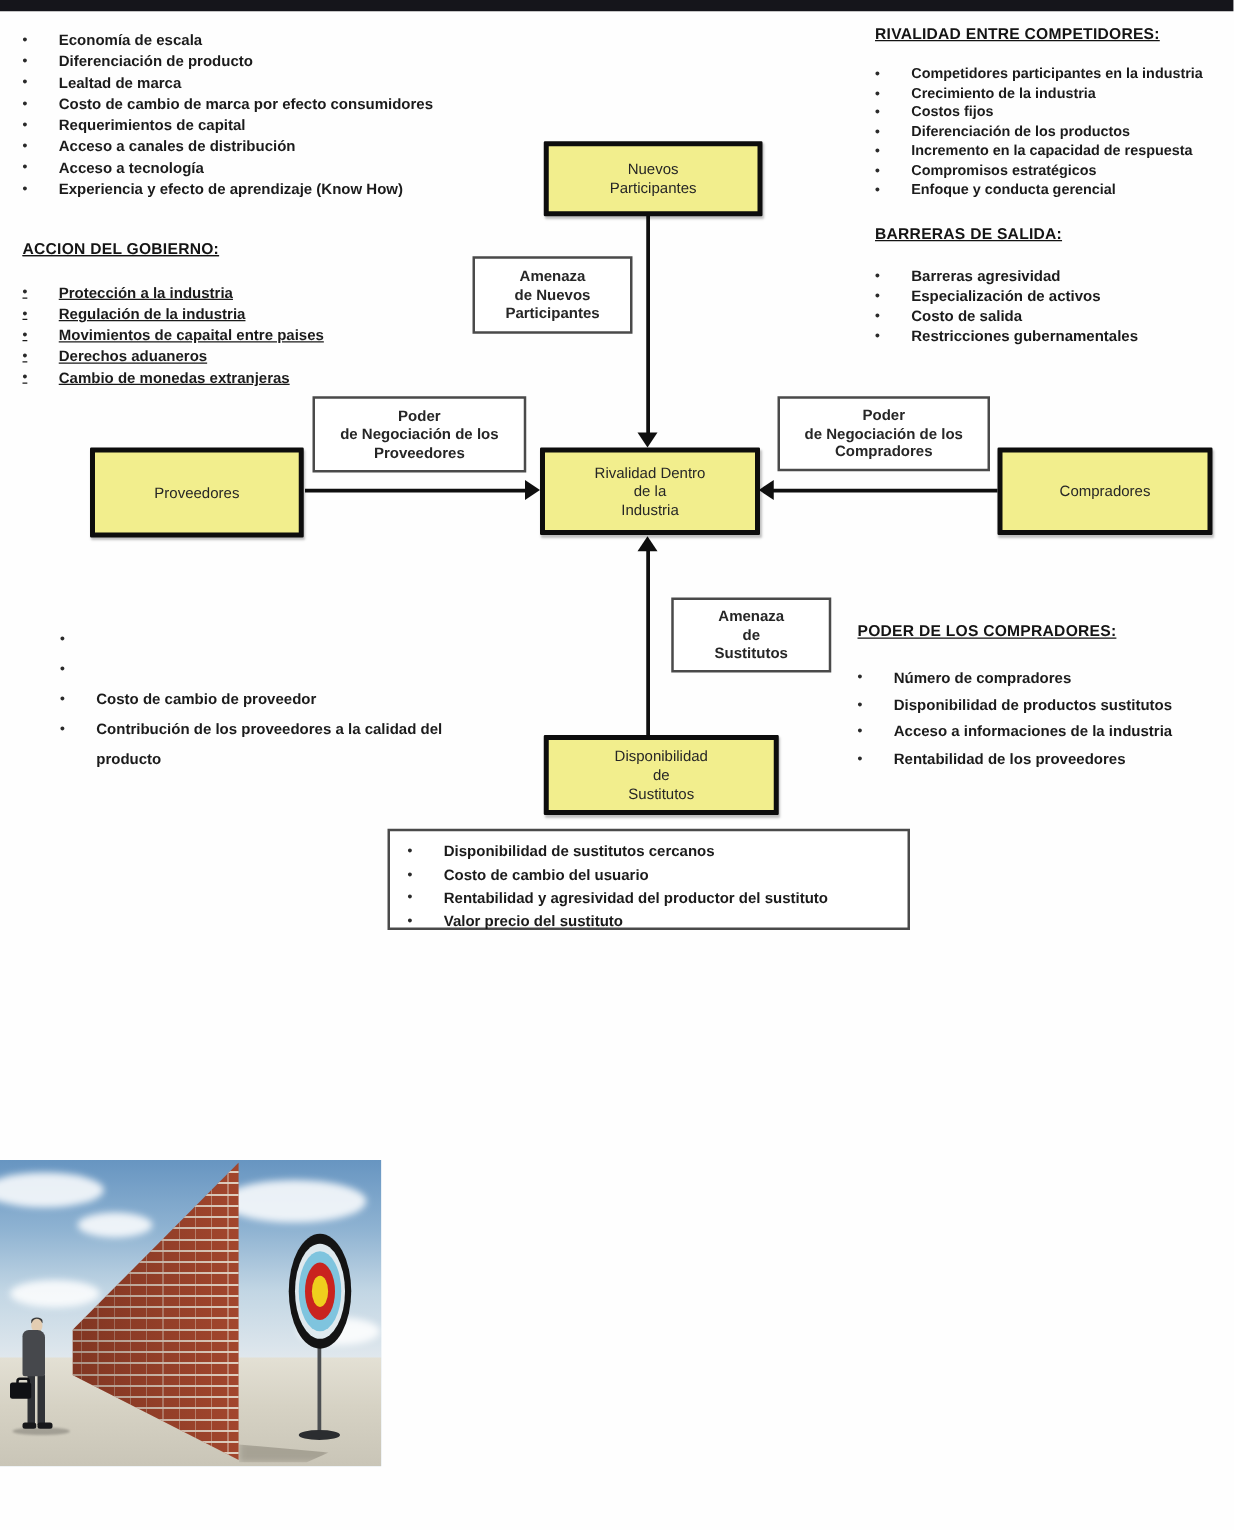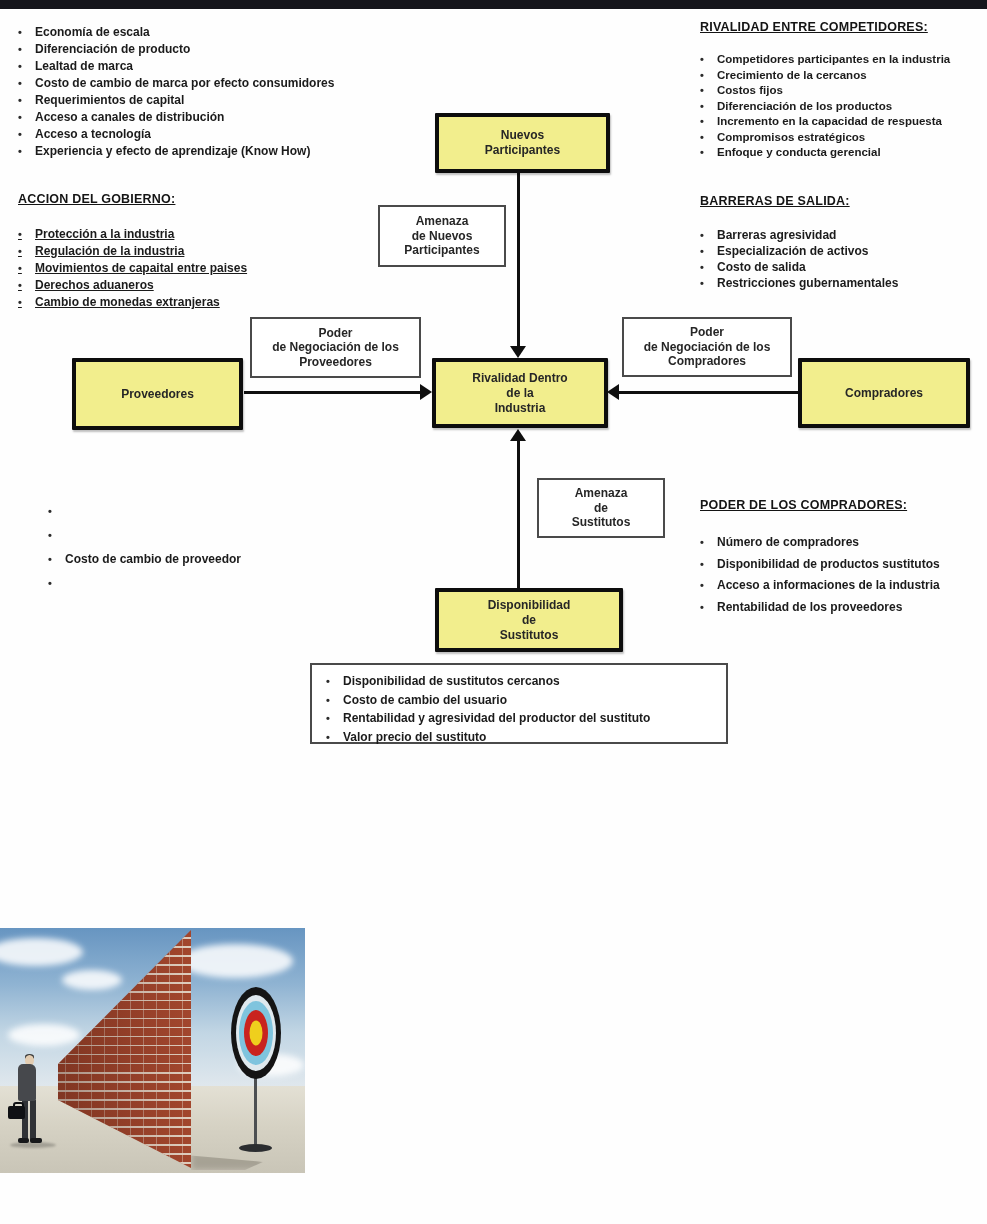--- a/index.html
+++ b/index.html
@@ -9,41 +9,41 @@
   }
   
   .top-bar{position:absolute;left:0;top:0;width:987px;height:9px;background:#15151b;}
 
   
   .sec{position:absolute;}
   .sec-title{font-size:12.5px;font-weight:700;text-decoration:underline;letter-spacing:.2px;color:#141414;}
   .list{margin:0;padding:0;}
   .li{display:flex;align-items:flex-start;font-weight:700;}
   .b{flex:none;width:17px;font-size:11px;line-height:inherit;color:#2a2a2a;}
-  .t{flex:1;}
+  .t{flex:1;margin-left:12px;}
 
   #sec-entrada{left:18px;top:12px;width:420px;}
   #sec-entrada .list{margin-top:12px;font-size:12px;line-height:17px;}
   #sec-gobierno{left:18px;top:192px;width:420px;text-decoration:underline;}
   #sec-gobierno .list{margin-top:20px;font-size:12px;line-height:17px;}
   #sec-rivalidad{left:700px;top:20px;width:287px;}
   #sec-rivalidad .list{margin-top:18px;font-size:11.5px;line-height:15.5px;}
-  #sec-salida{left:700px;top:194px;width:287px;}
+  #sec-salida{left:700px;top:180px;width:287px;}
   #sec-salida .list{margin-top:19px;font-size:12px;line-height:16px;}
   #sec-poder-prov{left:48px;top:477px;width:400px;}
   #sec-poder-prov .list{margin-top:22px;font-size:12px;line-height:24px;}
   #sec-poder-prov .t{max-width:302px;}
-  #sec-poder-comp{left:700px;top:498px;width:287px;}
+  #sec-poder-comp{left:686px;top:498px;width:287px;}
   #sec-poder-comp .list{margin-top:20px;font-size:12px;line-height:21.5px;}
 
   
   .ybox{
     position:absolute;background:#f2ee8d;border:4px solid #0d0d0d;border-radius:1px;
     display:flex;align-items:center;justify-content:center;text-align:center;
-    font-size:12px;font-weight:700;line-height:15px;white-space:pre-line;color:#262626;
+    font-size:12px;font-weight:400;line-height:15px;white-space:pre-line;color:#262626;
     box-sizing:border-box;box-shadow:1px 2px 2px rgba(0,0,0,.25);
   }
   .wbox{
     position:absolute;background:#ffffff;border:2px solid #4a4a4a;
     display:flex;align-items:center;justify-content:center;text-align:center;
     font-size:12px;font-weight:700;line-height:14.5px;white-space:pre-line;color:#262626;
     box-sizing:border-box;
   }
   #box-nuevos{left:435px;top:113px;width:175px;height:60px;}
   #box-proveedores{left:72px;top:358px;width:171px;height:72px;}
@@ -188,21 +188,21 @@
 
   <div class="sec" id="sec-rivalidad">
     <div class="sec-title">RIVALIDAD ENTRE COMPETIDORES:</div>
     <div class="list">
         <div class="li">
           <span class="b">•</span>
           <span class="t">Competidores participantes en la industria</span>
         </div>
         <div class="li">
           <span class="b">•</span>
-          <span class="t">Crecimiento de la cercanos</span>
+          <span class="t">Crecimiento de la industria</span>
         </div>
         <div class="li">
           <span class="b">•</span>
           <span class="t">Costos fijos</span>
         </div>
         <div class="li">
           <span class="b">•</span>
           <span class="t">Diferenciación de los productos</span>
         </div>
         <div class="li">
@@ -249,20 +249,21 @@
         </div>
         <div class="li">
           <span class="b">•</span>
         </div>
         <div class="li">
           <span class="b">•</span>
           <span class="t">Costo de cambio de proveedor</span>
         </div>
         <div class="li">
           <span class="b">•</span>
+          <span class="t">Contribución de los proveedores a la calidad del producto</span>
         </div>
       </div>
   </div>
 
   <div class="sec" id="sec-poder-comp">
     <div class="sec-title">PODER DE LOS COMPRADORES:</div>
     <div class="list">
         <div class="li">
           <span class="b">•</span>
           <span class="t">Número de compradores</span>

